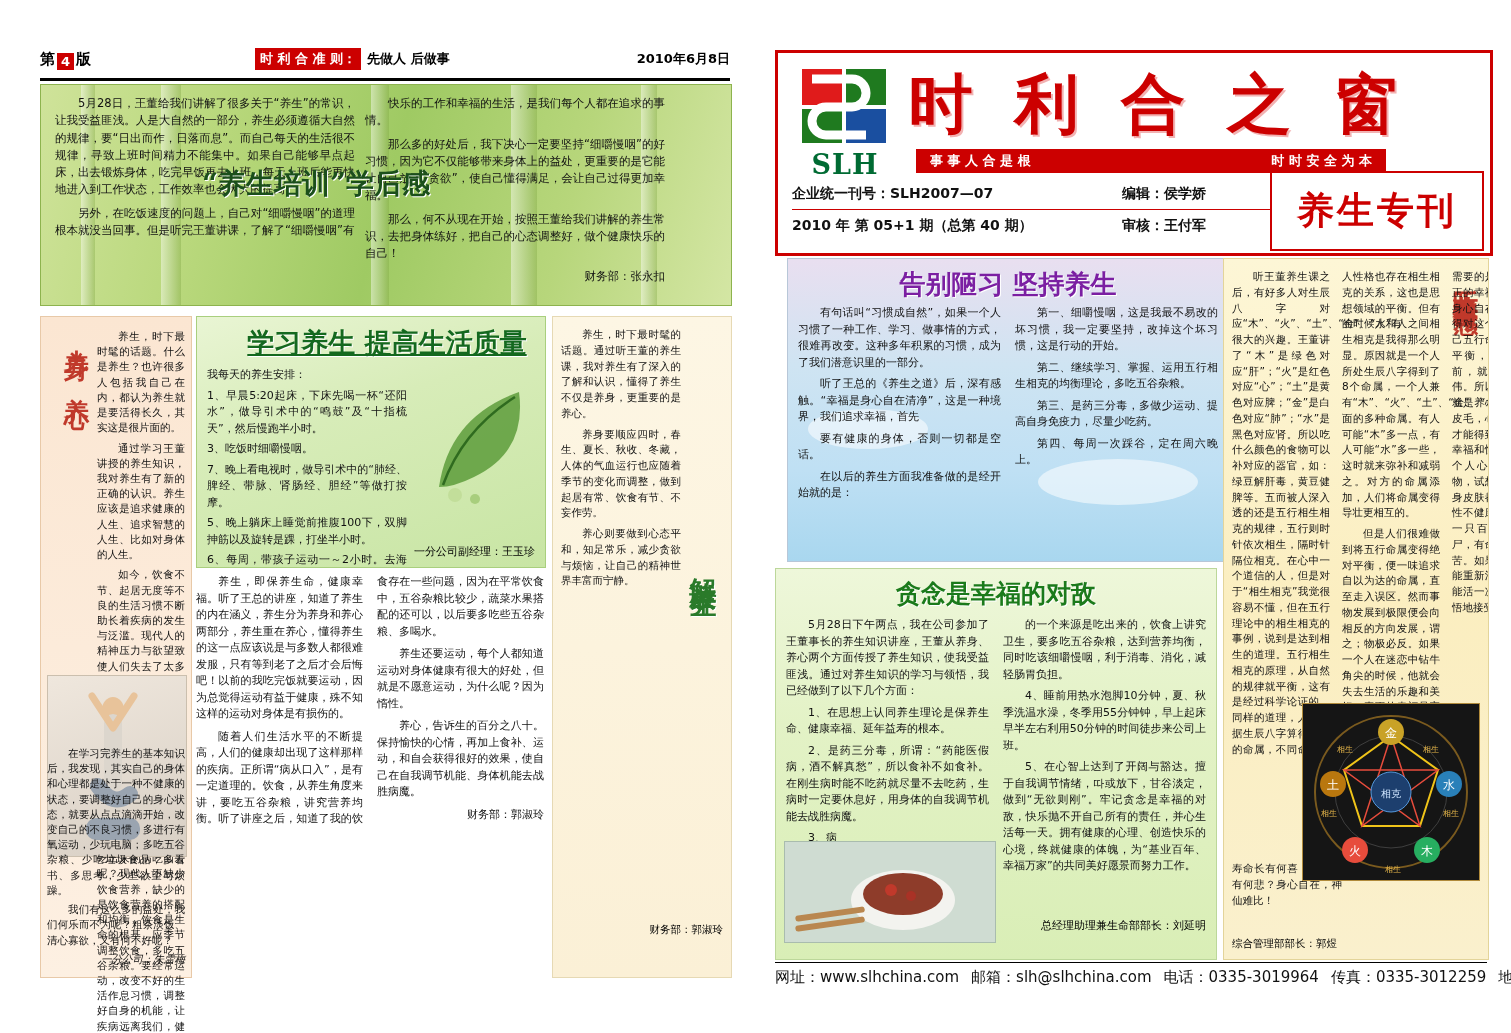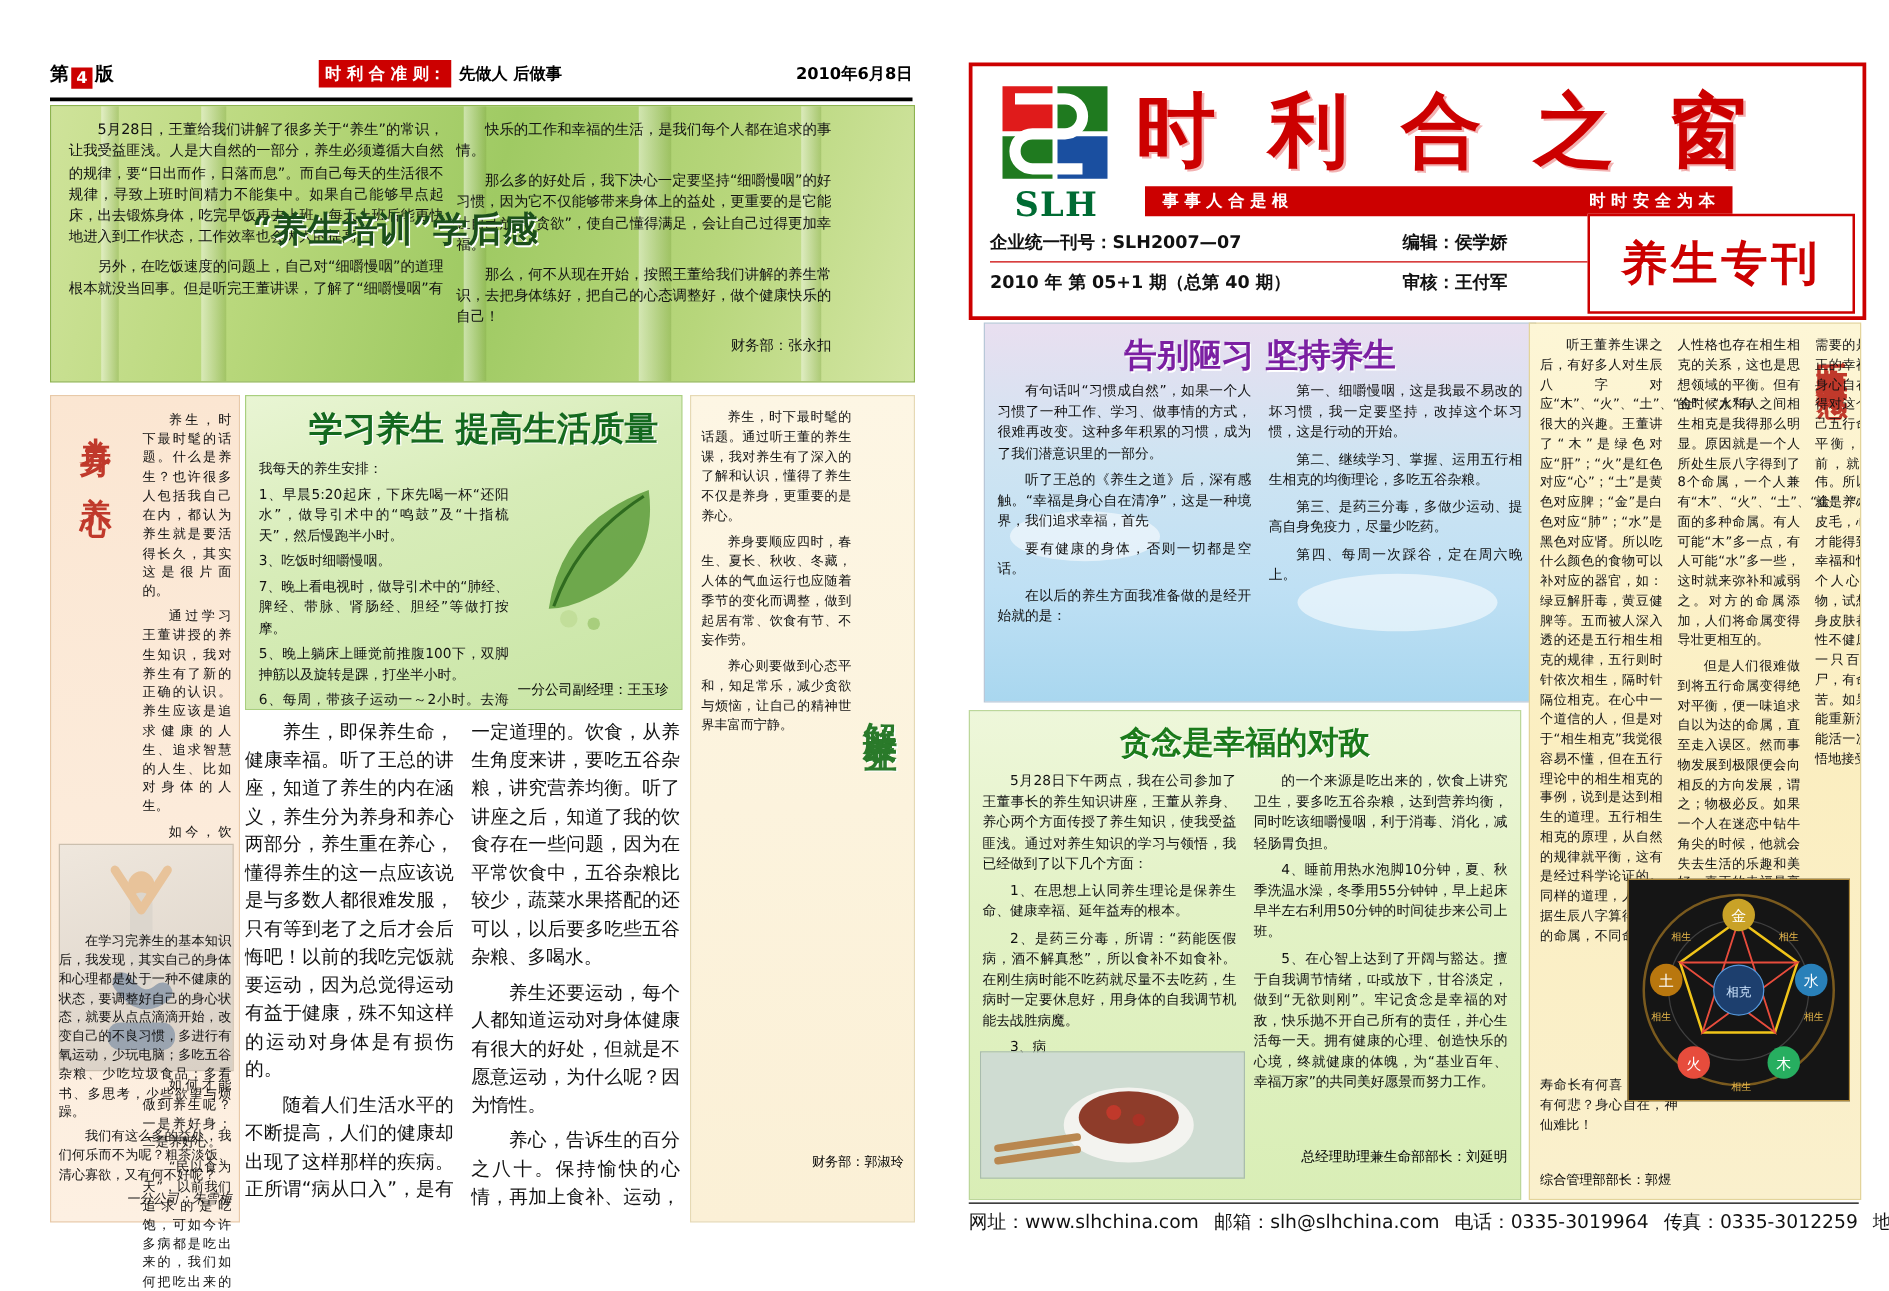--- a/index.html
+++ b/index.html
@@ -29,38 +29,38 @@
   .topTitle{position:absolute;left:150px;top:80px;width:250px;text-align:center;font-size:28px;font-weight:bold;color:#1b4f1b;
      font-family:"DejaVu Serif","Liberation Serif",serif;text-shadow:1px 1px 0 #fff;}
   .sign{text-align:right;font-size:11.5px;margin-top:4px;}
 
   
   .lbody{position:absolute;left:40px;top:316px;width:690px;height:660px;}
   .col1{position:absolute;left:0;top:0;width:150px;height:660px;background:linear-gradient(180deg,#fbe6d2,#fdf0e2);border:1px solid #e8c9a8;}
   .vtitle{position:absolute;left:8px;top:14px;width:44px;font-size:25px;font-weight:bold;color:#c0392b;
      writing-mode:vertical-rl;text-orientation:upright;letter-spacing:6px;font-family:"DejaVu Serif","Liberation Serif",serif;}
   .c1text{position:absolute;left:56px;top:12px;width:88px;font-size:10.5px;line-height:1.45;text-align:justify;color:#111;}
-  .c1text p{margin:0 0 5px 17px;text-indent:2em;}
+  .c1text p{margin:0 0 5px 0;text-indent:2em;}
   .yogaimg{position:absolute;left:6px;bottom:120px;width:138px;height:180px;background:linear-gradient(160deg,#efe7dd,#d8cfc4);border:1px solid #cbbfae;overflow:hidden;}
   .yogafig{position:absolute;left:30px;top:12px;width:70px;height:160px;}
   .c1foot{position:absolute;left:6px;bottom:10px;width:138px;font-size:10.5px;line-height:1.45;color:#111;text-align:justify;}
   .c1foot p{margin:0 0 4px 0;text-indent:2em;}
   .c1sign{text-align:right;font-size:10.5px;font-style:italic;}
 
   .col2{position:absolute;left:156px;top:0;width:348px;height:660px;}
   .greenpanel{position:absolute;left:0;top:0;width:348px;height:250px;
      background:linear-gradient(160deg,#e9f5d4 0%,#d7ecb8 40%,#c8e5a4 100%);border:1px solid #a9cf7e;overflow:hidden;}
   .gp-title{position:absolute;left:0;top:8px;width:380px;text-align:center;font-size:27px;font-weight:bold;color:#14691f;
-     font-family:"DejaVu Serif","Liberation Serif",serif;text-shadow:1px 1px 0 #fff;}
+     font-family:"DejaVu Serif","Liberation Serif",serif;text-shadow:1px 1px 0 #fff;text-decoration:underline;}
   .gp-text{position:absolute;left:10px;top:50px;width:200px;font-size:11px;line-height:1.5;color:#111;text-align:justify;}
   .gp-text p{margin:0 0 4px 0;}
   .leafimg{position:absolute;right:6px;top:60px;width:120px;height:130px;}
   .gp-sign{position:absolute;right:10px;bottom:8px;font-size:11px;}
 
-  .c2text{position:absolute;left:0;top:258px;width:348px;height:400px;column-count:2;column-gap:14px;font-size:15px;line-height:1.5;text-align:justify;color:#111;}
+  .c2text{position:absolute;left:0;top:258px;width:348px;height:400px;column-count:2;column-gap:14px;font-size:11px;line-height:1.5;text-align:justify;color:#111;}
   .c2text p{margin:0 0 6px 0;text-indent:2em;}
 
   .col3{position:absolute;left:512px;top:0;width:178px;height:660px;background:linear-gradient(180deg,#fdf6e4,#fbf0d6);border:1px solid #e6d9b4;}
   .c3text{position:absolute;left:8px;top:10px;width:120px;font-size:10.5px;line-height:1.5;color:#111;text-align:justify;}
   .c3text p{margin:0 0 5px 0;text-indent:2em;}
   .c3vtitle{position:absolute;right:10px;top:240px;font-size:27px;font-weight:bold;color:#2a7a2a;
      writing-mode:vertical-rl;text-orientation:upright;letter-spacing:4px;font-family:"DejaVu Serif","Liberation Serif",serif;text-shadow:1px 1px 0 #fff;}
   .c3sign{position:absolute;right:8px;bottom:40px;font-size:10.5px;}
 
   

